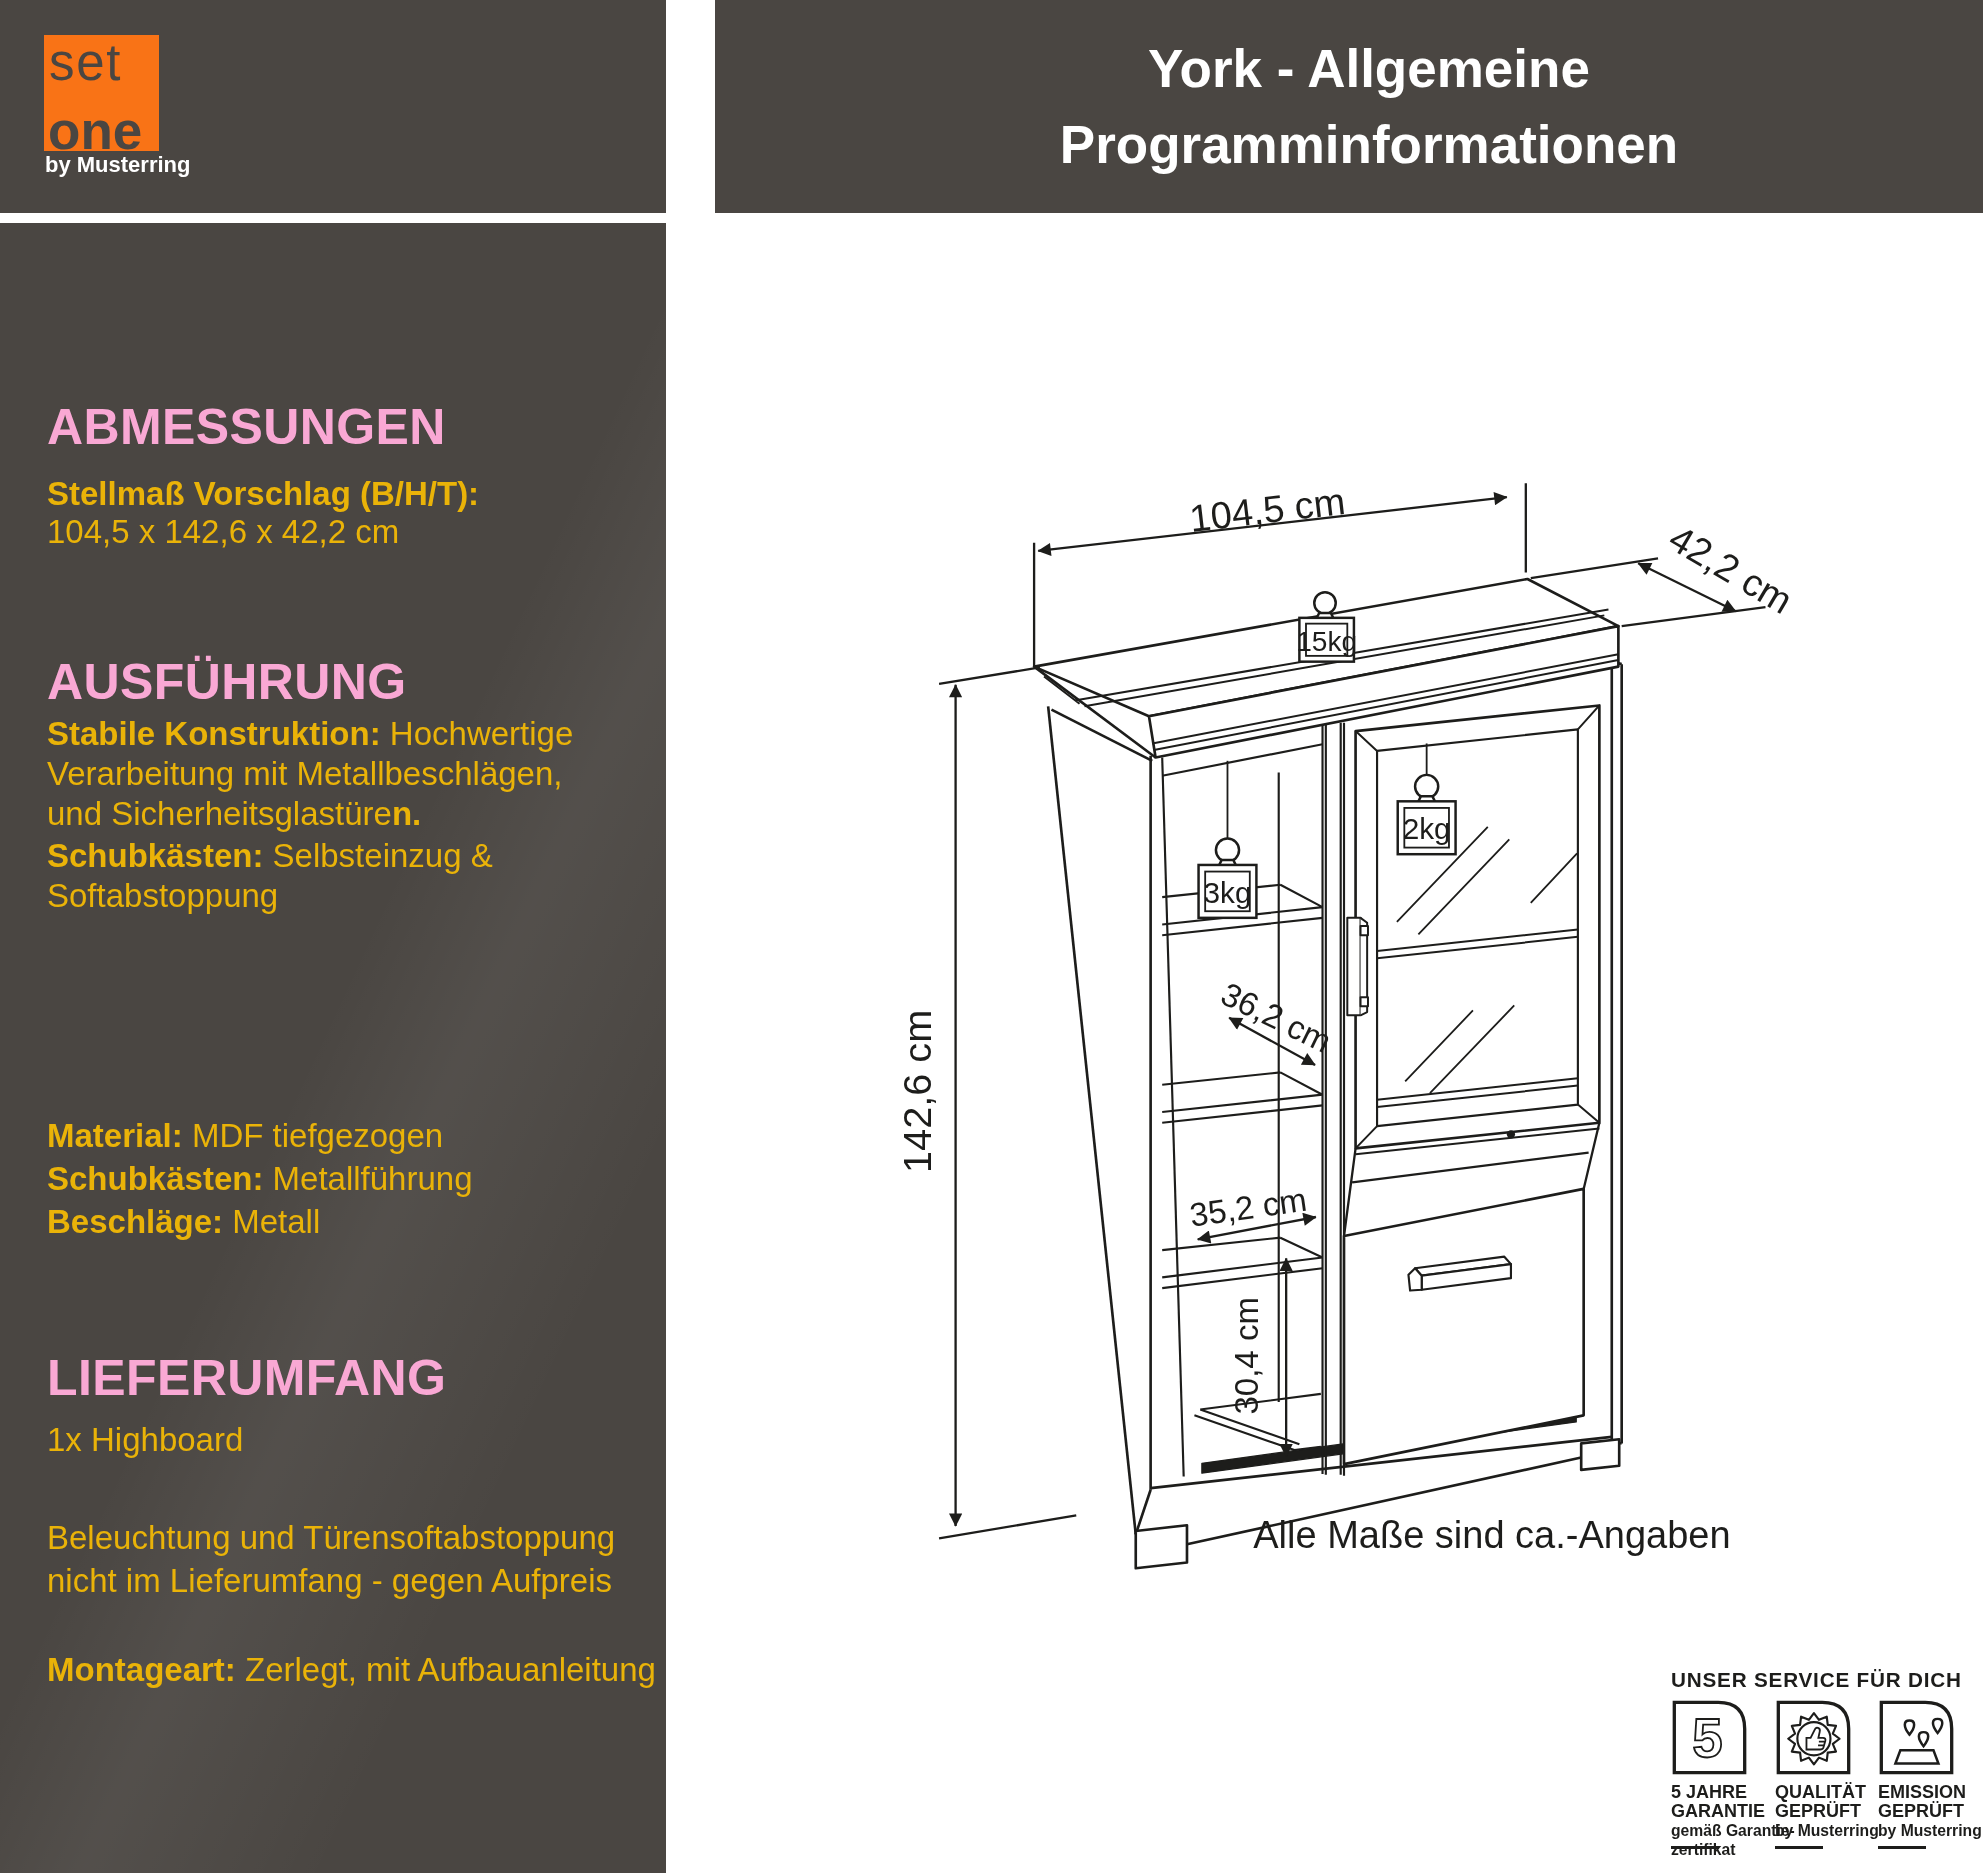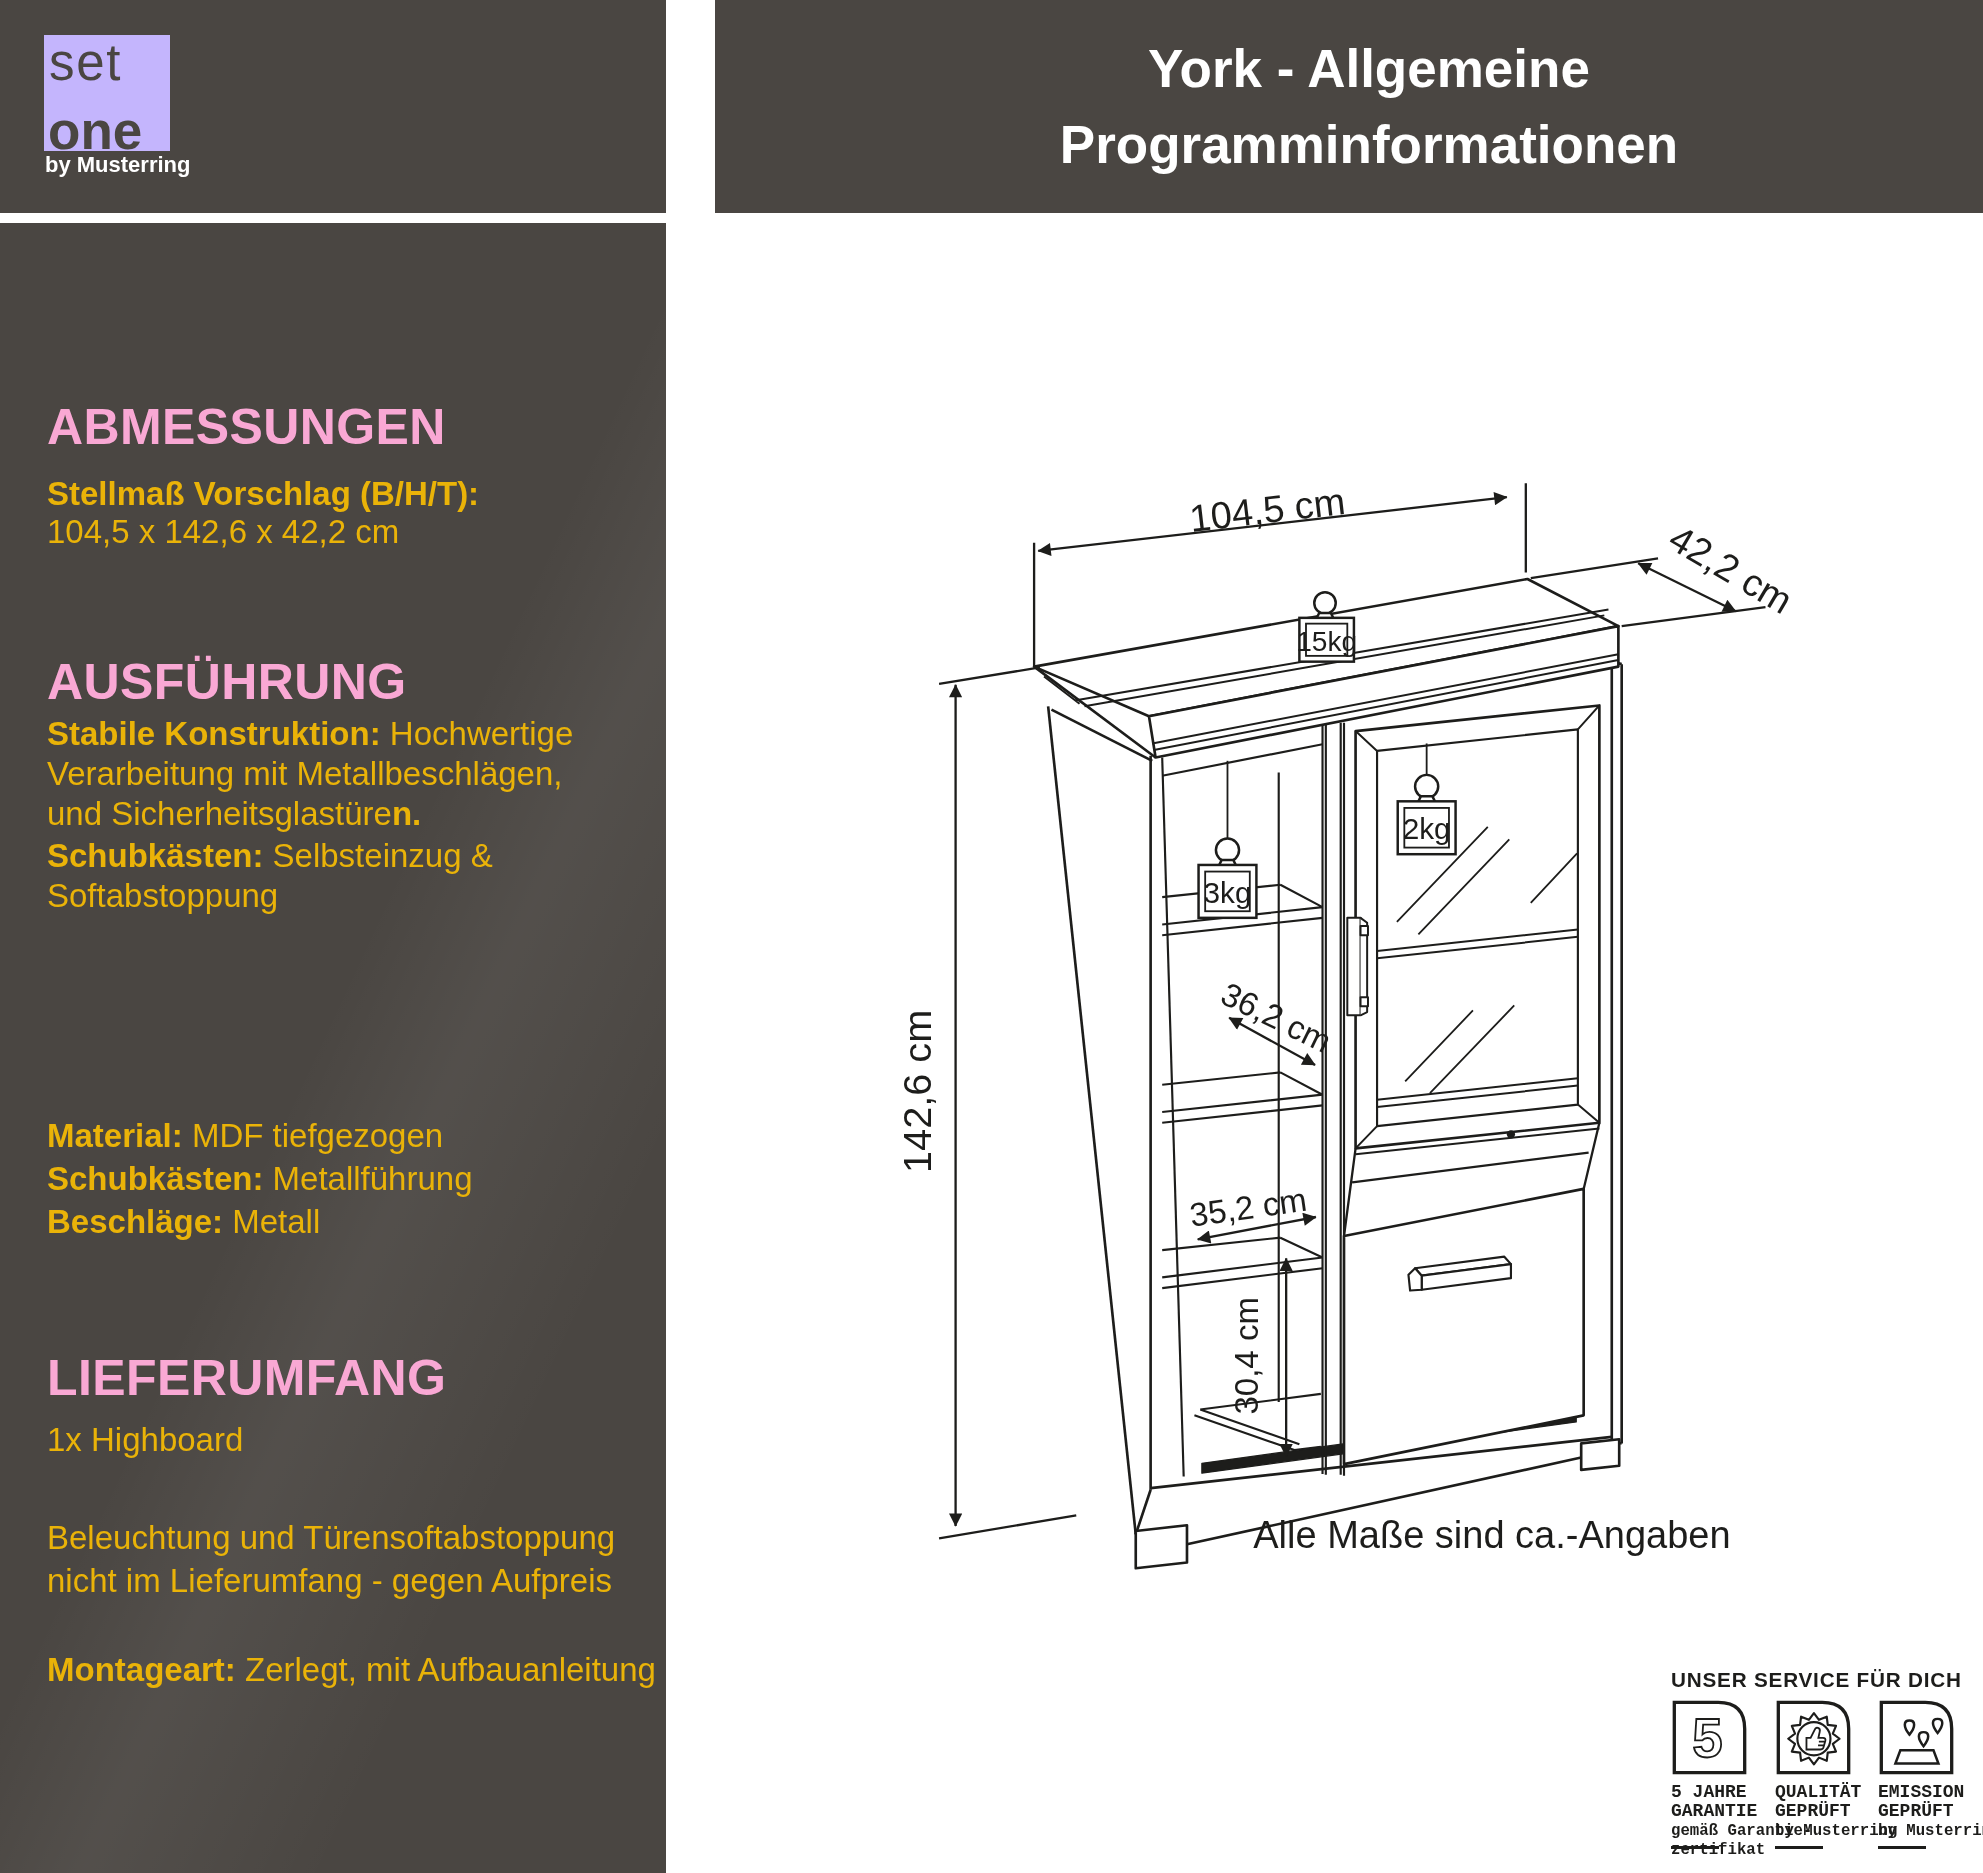--- a/index.html
+++ b/index.html
@@ -2,41 +2,41 @@
 <html style="font-size:13.2px"><head>
 <meta charset="utf-8">
 <style>
   html,body{margin:0;padding:0;background:#e8e8e8;}
   .page{position:relative;width:1984px;height:1874px;background:#ffffff;overflow:hidden;
         font-family:"Liberation Sans",sans-serif;color:#ffffff;}
   
   .sidebar{position:absolute;left:0;top:0;width:666px;height:1874px;background:#4a4642;}
   .sidebar-sheen{position:absolute;inset:0;
         background:linear-gradient(115deg,rgba(255,255,255,0) 52%,rgba(255,255,255,.05) 62%,rgba(255,255,255,0) 78%);}
-  .logo-box{position:absolute;left:44px;top:35px;width:126px;height:116px;background:#c4b5fd;}
+  .logo-box{position:absolute;left:44px;top:35px;width:115px;height:116px;background:#f97316;}
   .logo-set{position:absolute;left:5px;top:1.7px;font-size:51px;font-weight:300;letter-spacing:1.7px;color:#4a4642;line-height:1;}
   .logo-one{position:absolute;left:4.1px;top:41px;font-size:53px;font-weight:800;letter-spacing:0px;color:#4a4642;line-height:1;margin-top:28px;}
   .logo-byline{position:absolute;left:45px;top:152px;font-size:22px;font-weight:700;color:#ffffff;}
   .sec-head{position:absolute;left:47px;font-size:50px;font-weight:700;letter-spacing:0.4px;color:#f9a8d4;white-space:nowrap;}
   .sb-text{position:absolute;left:47px;font-size:33px;line-height:40px;color:#eab308;white-space:nowrap;}
   .sb-text b{font-weight:700;}
   
   .vsep{position:absolute;left:666px;top:0;width:10px;height:213px;background:#ffffff;}
   .hsep{position:absolute;left:0;top:213px;width:1984px;height:10px;background:#ffffff;}
   .header{position:absolute;left:715px;top:0;width:1308px;height:213px;background:#4a4642;
           text-align:center;padding-top:31px;box-sizing:border-box;}
   .header div{font-size:53px;font-weight:700;line-height:76px;color:#fff;}
   
   .drawing{position:absolute;left:666px;top:222px;}
   .drawing text{font-family:"Liberation Sans",sans-serif;fill:#1d1d1b;}
   
   .svc{position:absolute;color:#1d1d1b;}
   .svc-title{position:absolute;left:1671px;top:1668px;font-size:20.7px;font-weight:700;letter-spacing:0.8px;color:#1d1d1b;white-space:nowrap;}
   .svc-item{position:absolute;top:1699px;width:102px;color:#1d1d1b;}
-  .svc-label{position:absolute;top:84px;left:0;font-size:18px;line-height:19px;font-weight:700;color:#1d1d1b;white-space:nowrap;font-family:Liberation Mono, monospace;}
+  .svc-label{position:absolute;top:84px;left:0;font-size:18px;line-height:19px;font-weight:700;color:#1d1d1b;white-space:nowrap;}
   .svc-sub{font-size:15.7px;line-height:17.4px;font-weight:700;}
   .svc-rule{position:absolute;top:147px;left:0;width:48px;height:3.3px;background:#1d1d1b;}
 </style>
 </head>
 <body>
 
 <div class="page">
 
   <aside class="sidebar">
     <div class="sidebar-sheen"></div>

